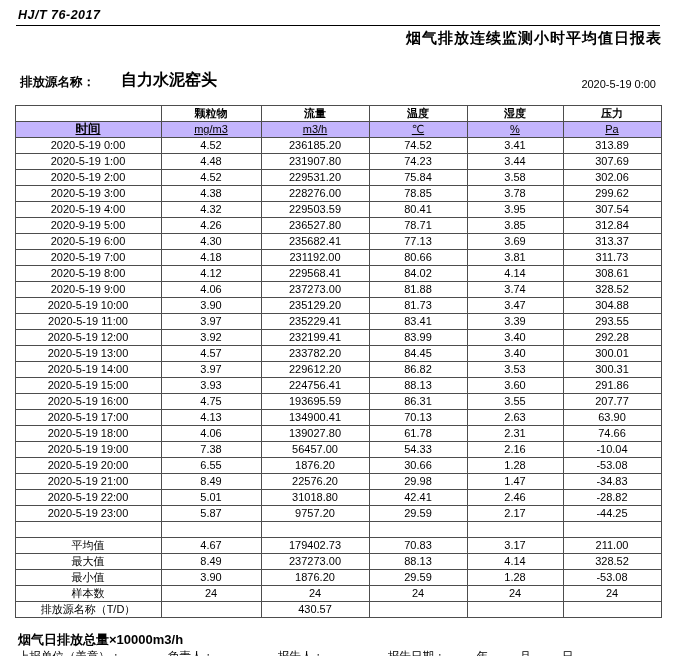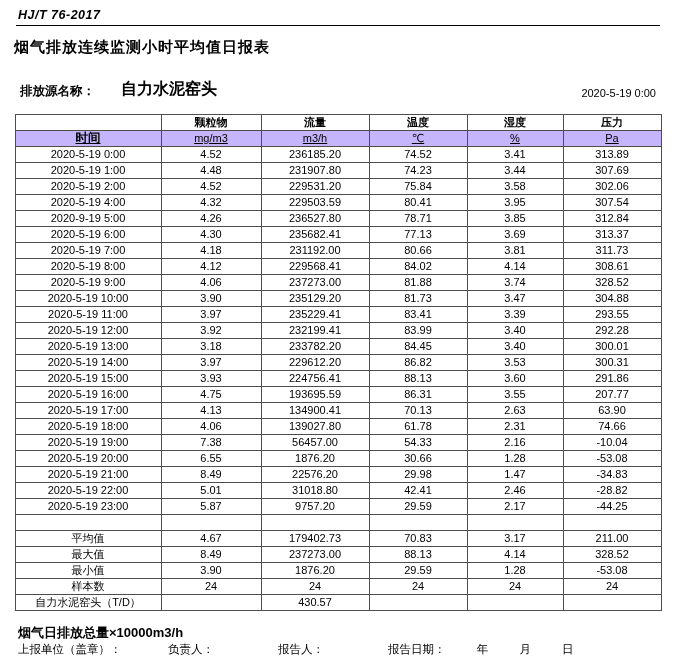--- a/index.html
+++ b/index.html
@@ -19,25 +19,25 @@
     letter-spacing:0.5px;
     padding-top:8px;
     padding-left:4px;
     font-style:italic;
   }
   .rule{
     border-bottom:1.5px solid #000;
     margin:3px 2px 0 2px;
   }
   .title{
-    text-align:left;
+    text-align:right;
     font-size:15px;
     font-weight:bold;
     letter-spacing:1px;
-    margin-top:12px;
+    margin-top:3px;
   }
   .srcrow{
     margin-top:22px;
     display:flex;
     align-items:flex-end;
     padding:0 6px;
   }
   .src-label{
     font-size:12.5px;
     font-weight:bold;
@@ -174,20 +174,28 @@
         </tr>
         <tr>
           <td>2020-5-19 2:00</td>
           <td>4.52</td>
           <td>229531.20</td>
           <td>75.84</td>
           <td>3.58</td>
           <td>302.06</td>
         </tr>
         <tr>
+          <td>2020-5-19 3:00</td>
+          <td>4.38</td>
+          <td>228276.00</td>
+          <td>78.85</td>
+          <td>3.78</td>
+          <td>299.62</td>
+        </tr>
+        <tr>
           <td>2020-5-19 4:00</td>
           <td>4.32</td>
           <td>229503.59</td>
           <td>80.41</td>
           <td>3.95</td>
           <td>307.54</td>
         </tr>
         <tr>
           <td>2020-9-19 5:00</td>
           <td>4.26</td>
@@ -247,21 +255,21 @@
         <tr>
           <td>2020-5-19 12:00</td>
           <td>3.92</td>
           <td>232199.41</td>
           <td>83.99</td>
           <td>3.40</td>
           <td>292.28</td>
         </tr>
         <tr>
           <td>2020-5-19 13:00</td>
-          <td>3.18</td>
+          <td>4.57</td>
           <td>233782.20</td>
           <td>84.45</td>
           <td>3.40</td>
           <td>300.01</td>
         </tr>
         <tr>
           <td>2020-5-19 14:00</td>
           <td>3.97</td>
           <td>229612.20</td>
           <td>86.82</td>
@@ -374,21 +382,21 @@
         </tr>
         <tr class="sum-row">
           <td>样本数</td>
           <td>24</td>
           <td>24</td>
           <td>24</td>
           <td>24</td>
           <td>24</td>
         </tr>
         <tr class="daily-row">
-          <td>自力水泥窑头（T/D）</td>
+          <td>排放源名称（T/D）</td>
           <td></td>
           <td>430.57</td>
           <td class="nb"></td>
           <td class="nb"></td>
           <td class="nb"></td>
         </tr>
       </tbody>
   </table>
 
   <div class="footnote">烟气日排放总量×10000m3/h</div>

